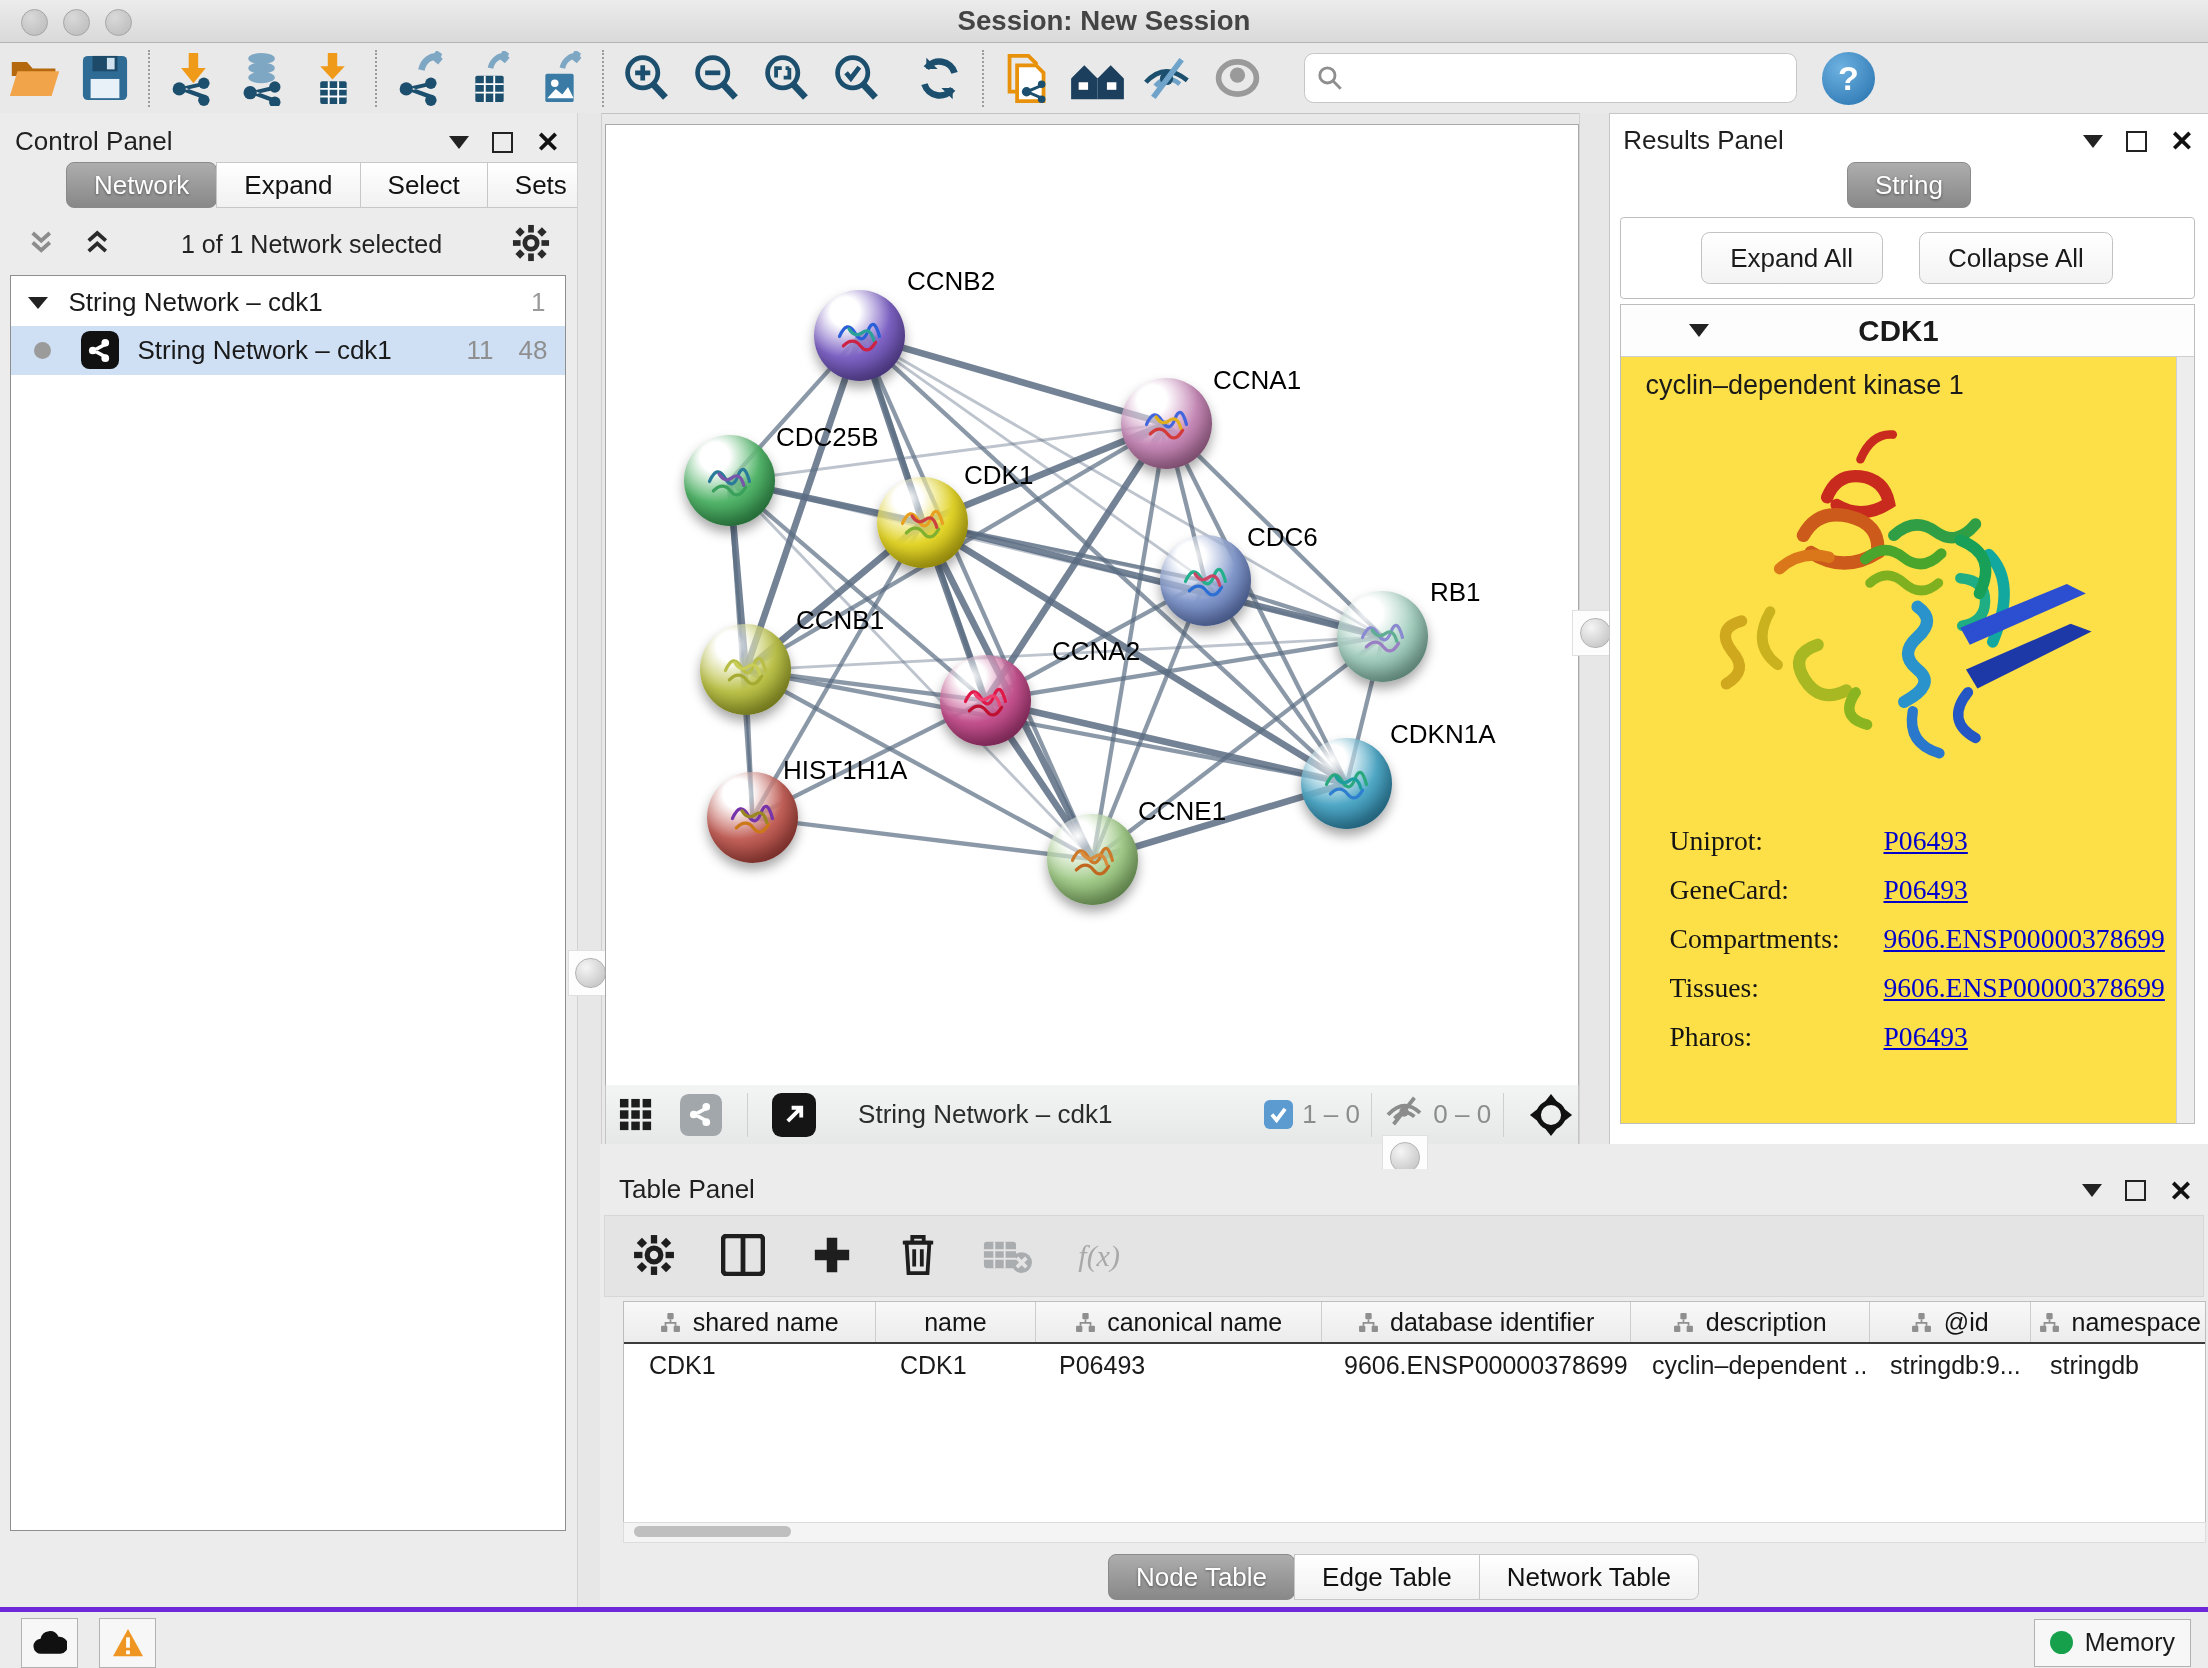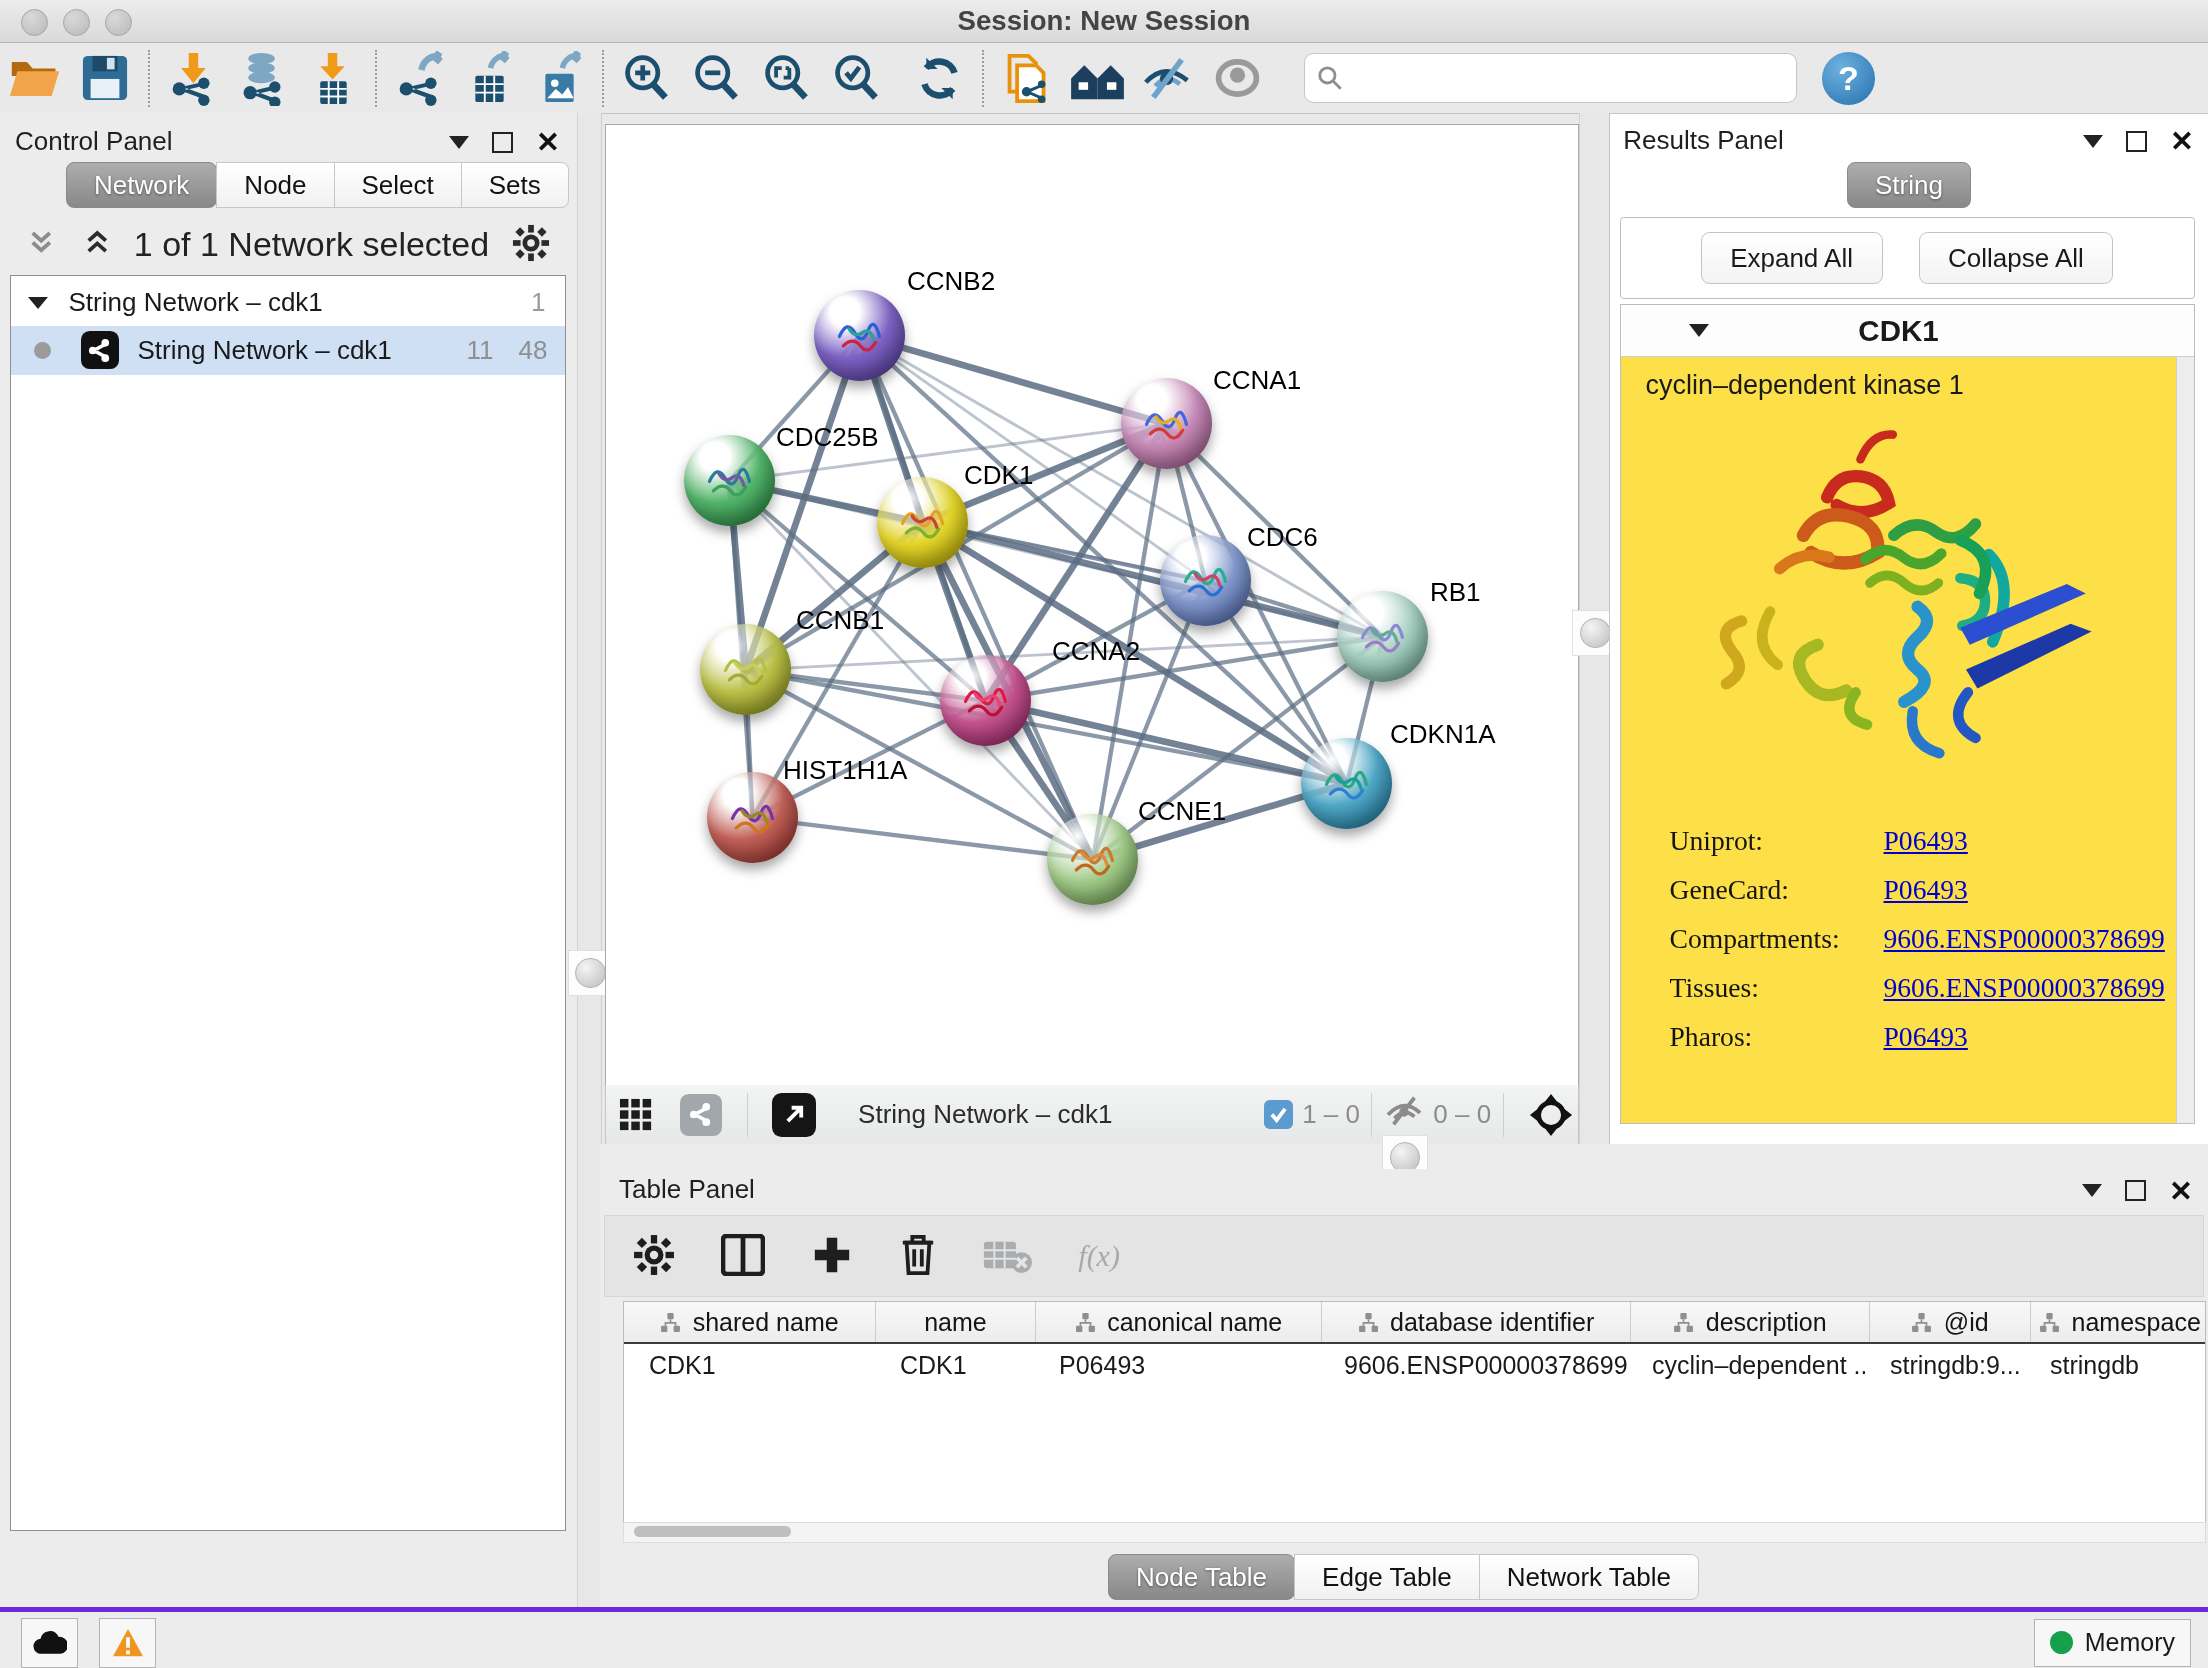--- a/index.html
+++ b/index.html
@@ -29,21 +29,21 @@
   .tab:first-child{border-radius:7.6px 0 0 7.6px;}
   .tab:last-child{border-radius:0 7.6px 7.6px 0;}
   .tab.sel{background:linear-gradient(#adadad,#888888);color:#fff;text-shadow:0 1px 2.9px rgba(0,0,0,.45);border-color:#8a8a8a;border-radius:8px;}
   
   .ctrlpanel{left:0;top:113px;width:577px;height:1494px;background:#ececec;}
   .ctrlhead{position:absolute;left:15px;top:13.3px;}
   .ctrlheadico{position:absolute;right:17px;top:15px;}
   .ctrltabs{position:absolute;left:67px;top:49px;}
   .netstatusrow{position:absolute;left:0;top:108px;width:100%;height:46px;display:flex;align-items:center;}
   .chev{margin-left:27px;}
-  .netstatus{flex:1;text-align:center;font-size:34px;color:#222;}
+  .netstatus{flex:1;text-align:center;font-size:25px;color:#222;}
   .gearwrap{margin-right:27px;}
   .netlist{position:absolute;left:9.5px;top:162px;width:554px;height:1254px;background:#fff;border:1.9px solid #8f8f8f;}
   .netrow1{display:flex;align-items:center;height:46px;padding:3.8px 9.5px 0 17px;font-size:26px;}
   .netrow1 .tri{border-top-width:12.4px;margin-right:21px;}
   .rowcount{margin-left:auto;color:#9a9a9a;font-size:26px;padding-right:9.5px;}
   .netrow2{display:flex;align-items:center;height:49px;background:#cfe0f5;font-size:26px;padding:0 9.5px 0 23px;}
   .bullet{width:17px;height:17px;border-radius:50%;background:#9b9b9b;margin-right:30px;}
   .shareblk{width:38px;height:38px;border-radius:8.6px;background:#111;display:flex;align-items:center;justify-content:center;margin-right:19px;}
   .n2counts{margin-left:auto;color:#8f8f8f;display:flex;gap:25px;padding-right:7.6px;}
   
@@ -286,21 +286,21 @@
 
 <div class="abs ctrlpanel">
   <div class="ctrlhead ptitle">Control Panel</div>
   <div class="ctrlheadico pctrl">
     <span class="tri"></span>
     <span class="floatico"></span>
     <span class="closex">✕</span>
   </div>
   <div class="tabs ctrltabs" id="ctrl-tabs">
       <div class="tab sel">Network</div>
-      <div class="tab">Node</div>
+      <div class="tab">Expand</div>
       <div class="tab">Select</div>
       <div class="tab">Sets</div>
     </div>
   <div class="netstatusrow">
     <span class="chev">
       <svg width="28.5" height="25" viewBox="0 0 30 26">
           <g fill="none" stroke="#8c8c8c" stroke-width="4">
             <path d="M6 3l9 8 9-8"></path>
             <path d="M6 13l9 8 9-8"></path>
           </g>

